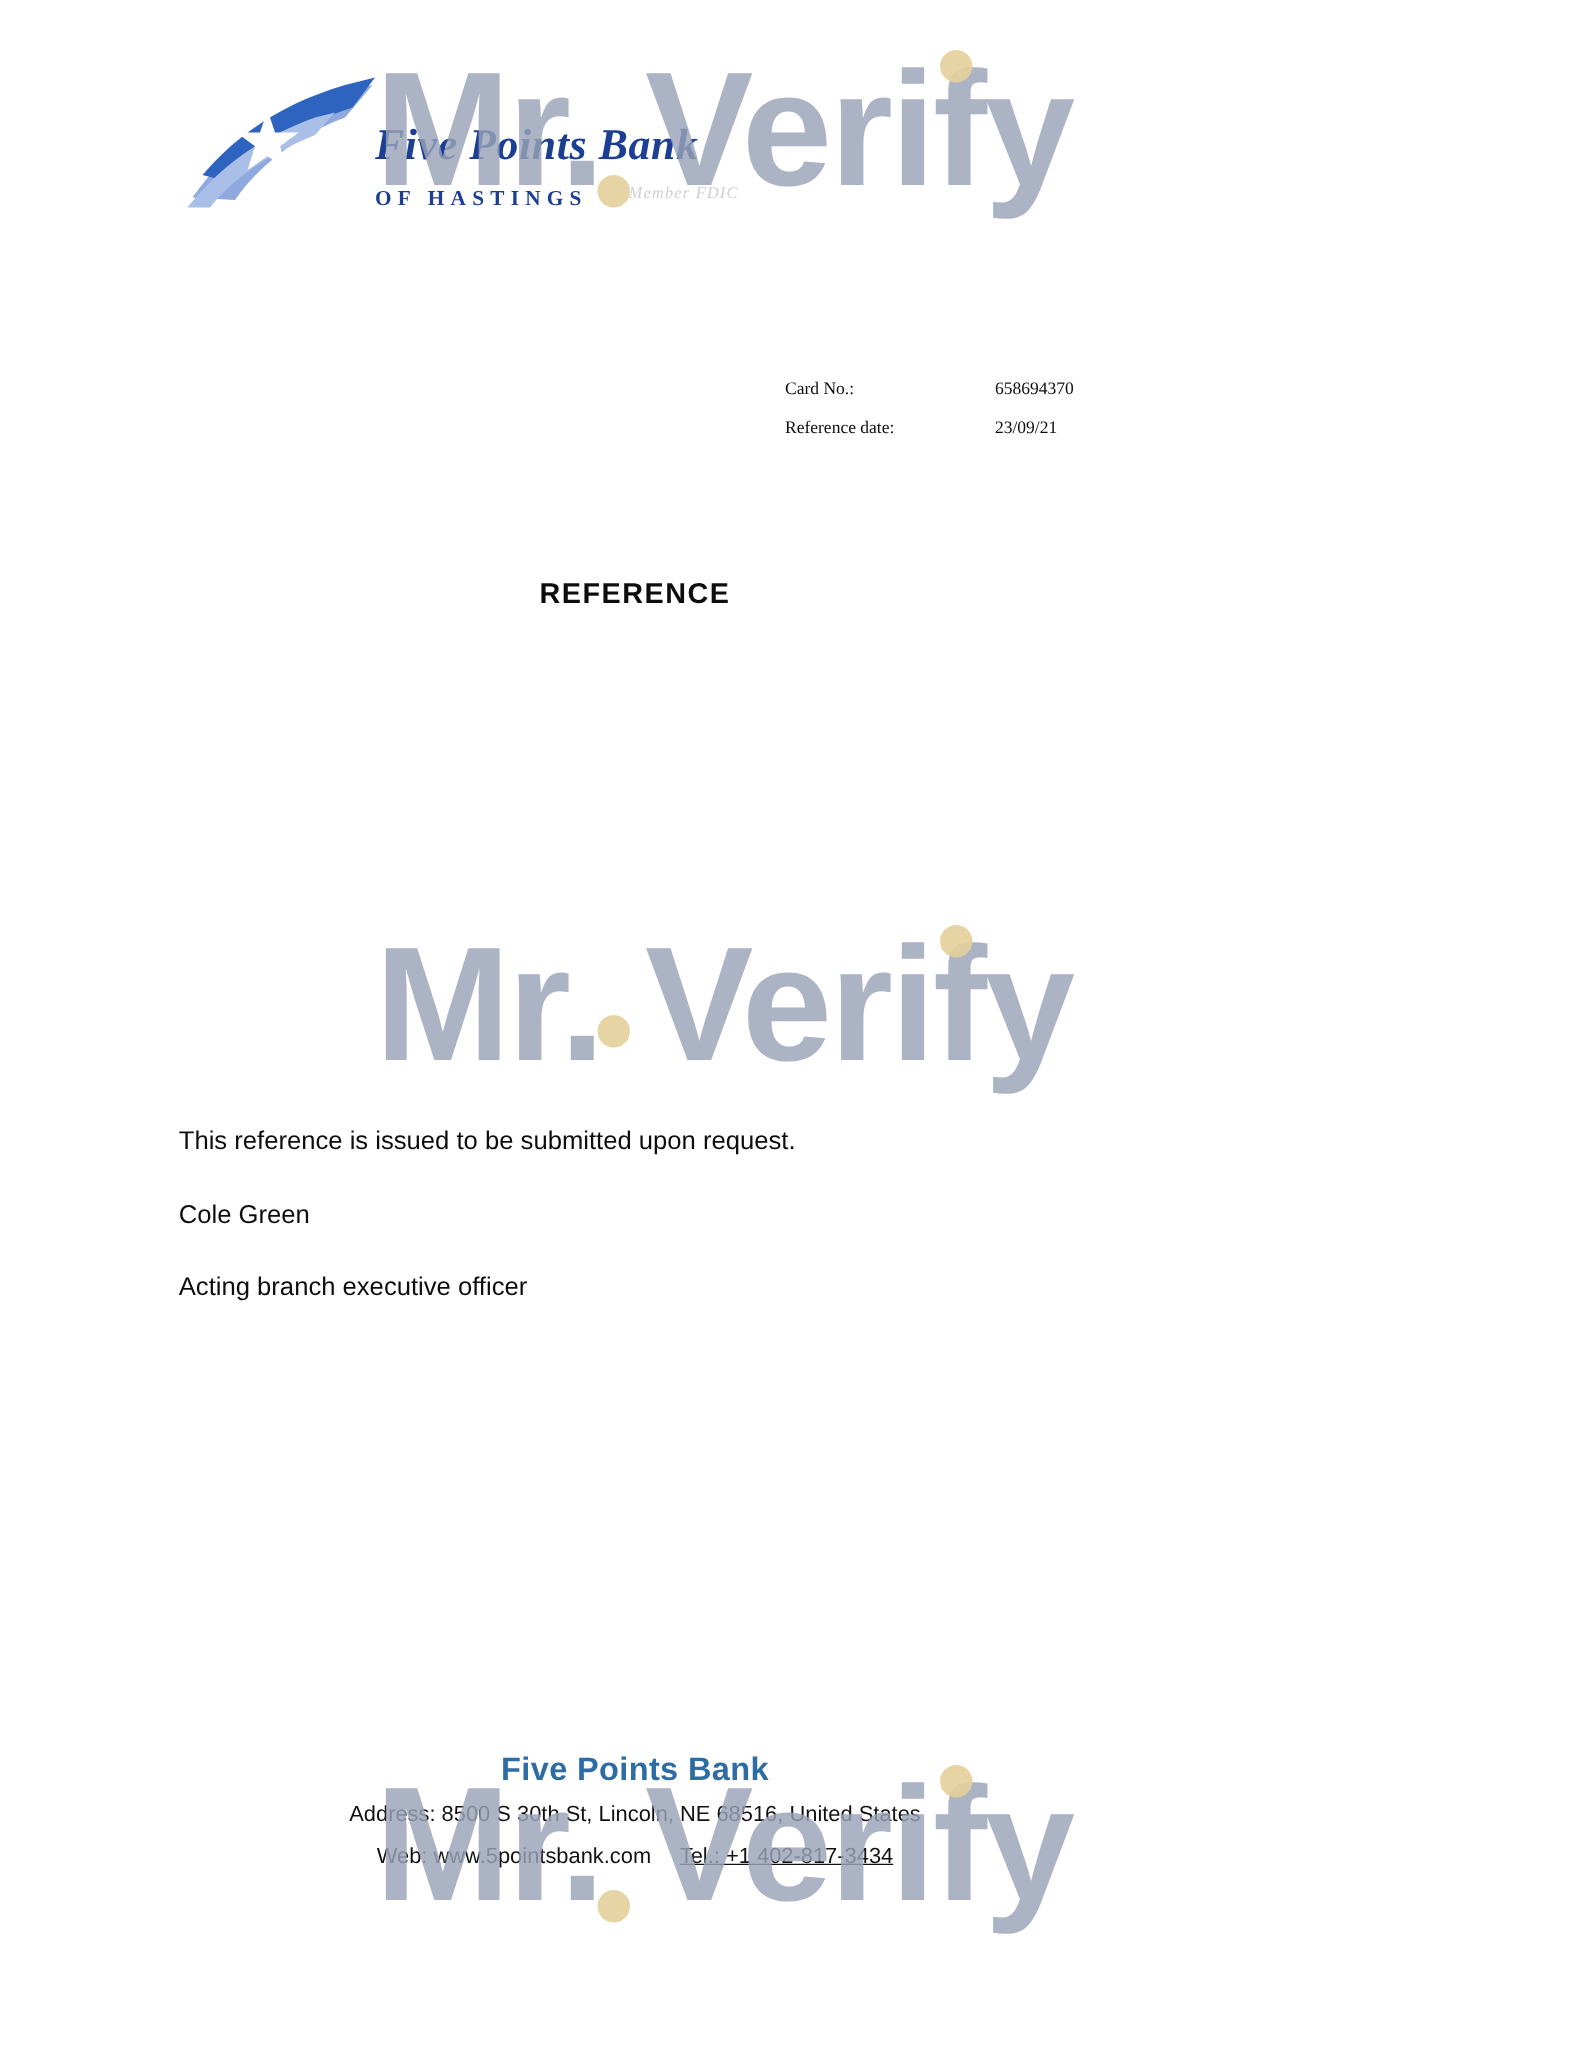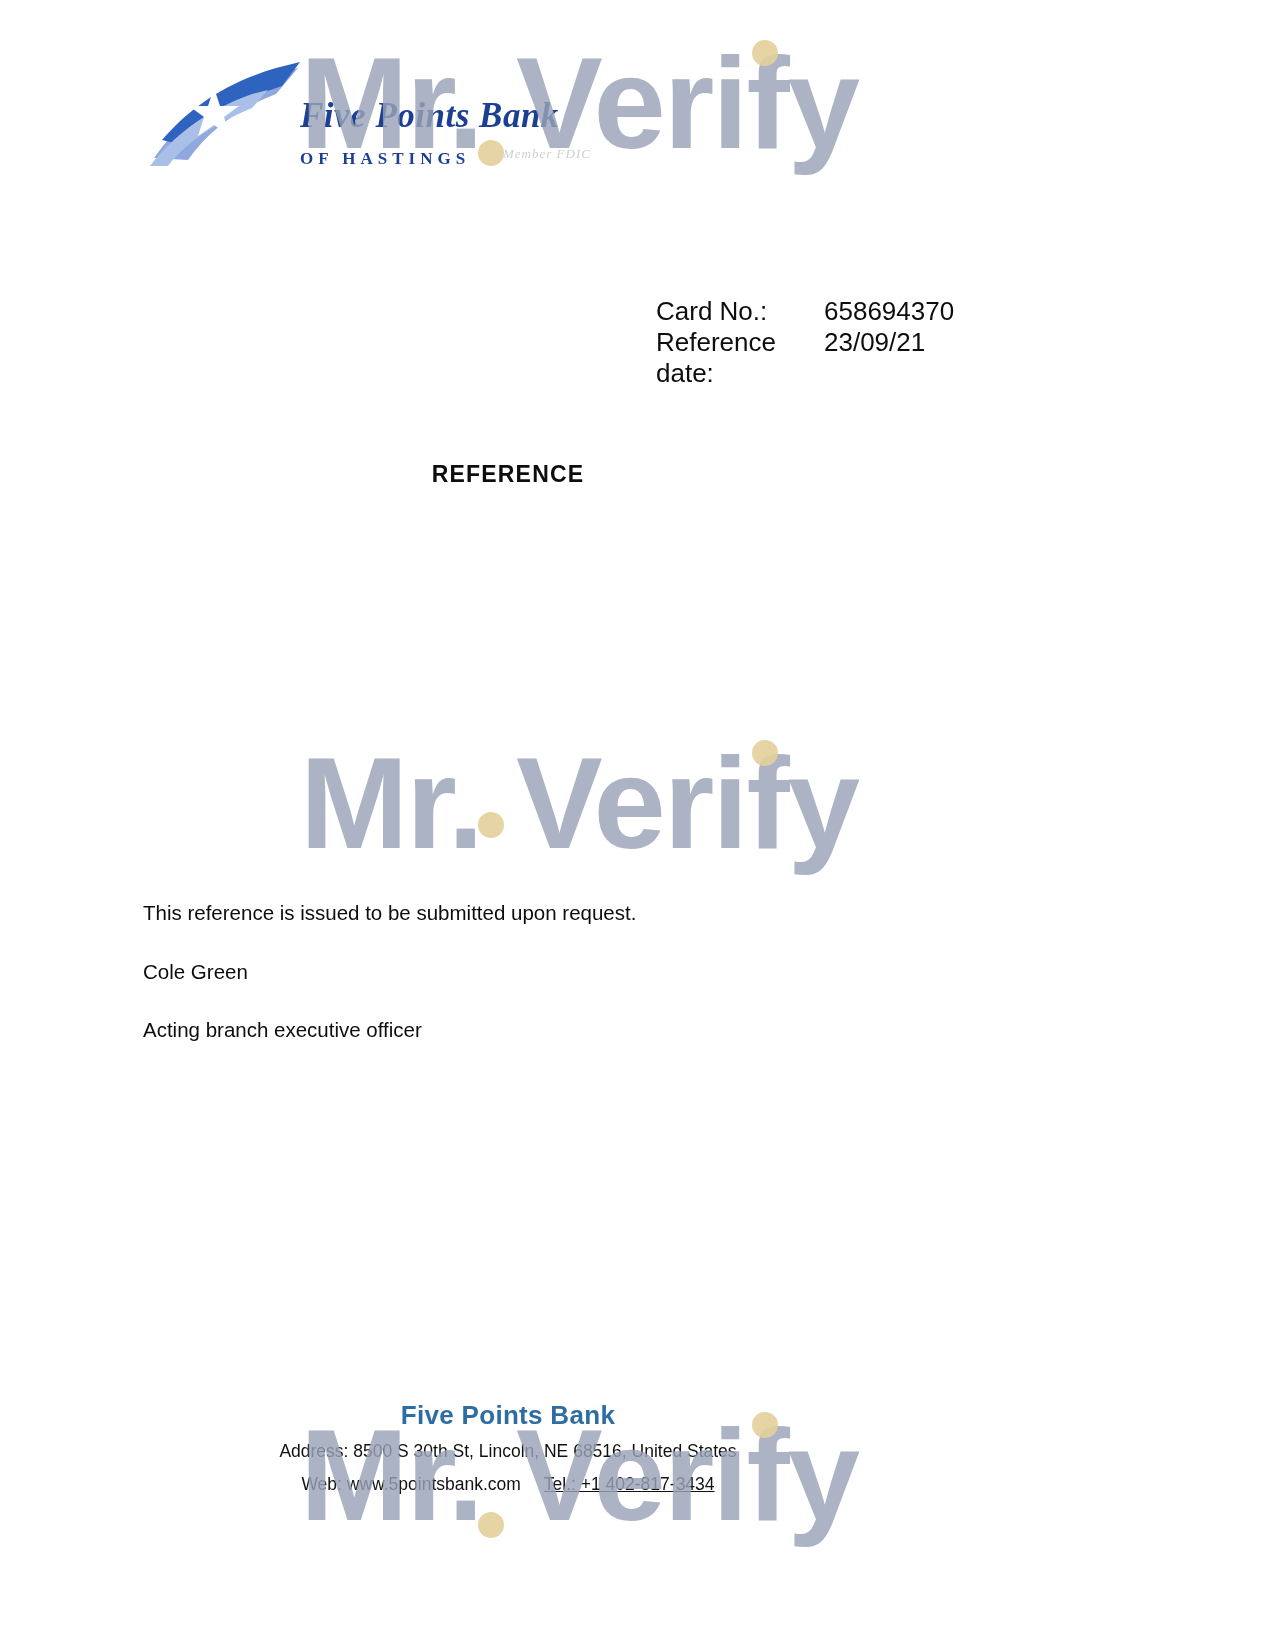--- a/index.html
+++ b/index.html
@@ -78,24 +78,25 @@
   .addr-block {
     position: absolute;
     left: 145px;
     top: 296px;
     font-size: 20.5px;
     line-height: 31px;
     white-space: pre-line;
   }
   .card-block {
     position: absolute;
-    left: 656px;
+    left: 628px;
     top: 296px;
-    font-size: 26px;
+    font-size: 14px;
     line-height: 31px;
+    font-family: Liberation Serif, serif;
   }
   .card-row { display: flex; }
   .card-label { width: 168px; }
   .card-value { }
 
   
   .doc-title {
     position: absolute;
     left: 0;
     right: 0;

